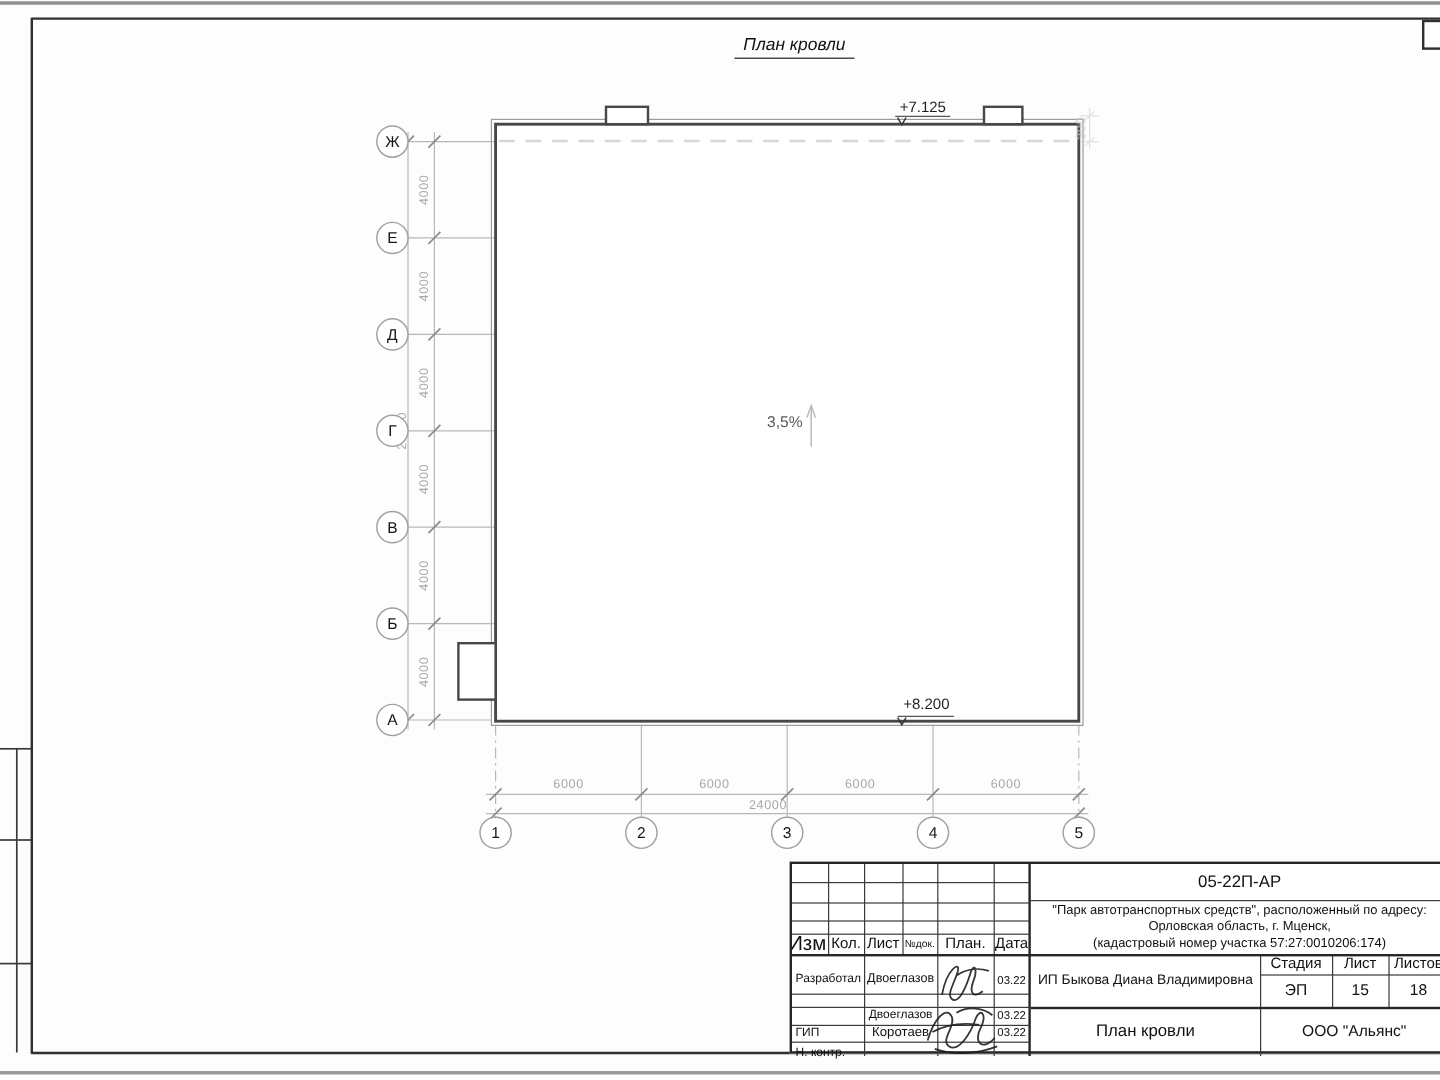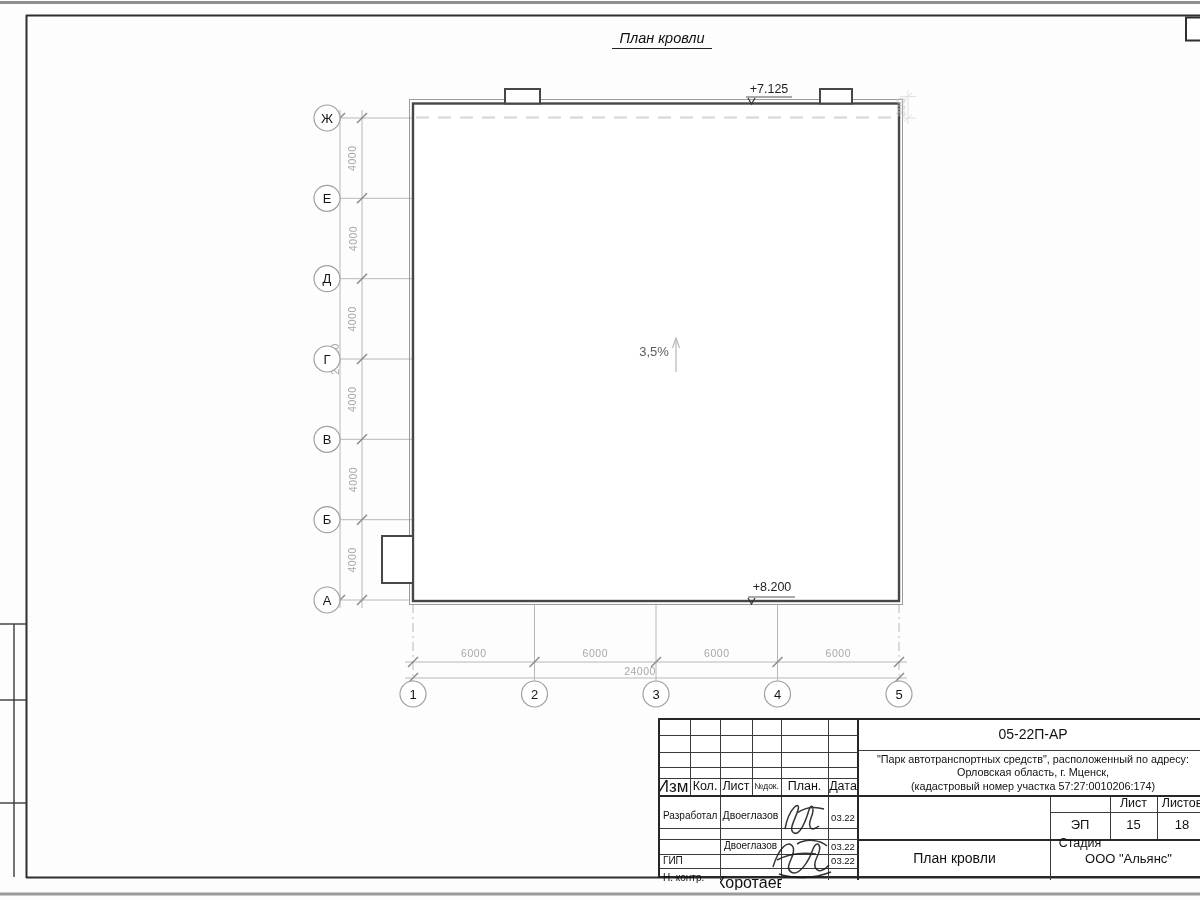--- a/index.html
+++ b/index.html
@@ -225,24 +225,25 @@
 
   <div class="cell left-al" style="left:0;top:84px;width:60px;height:24px;font-size:10px;">Разработал</div>
   <div class="cell" style="left:60px;top:84px;width:61px;height:24px;font-size:10.5px;">Двоеглазов</div>
   <div class="cell" style="left:168px;top:88px;width:30px;height:20px;font-size:9.5px;">03.22</div>
 
   <div class="cell left-al" style="left:0;top:119px;width:60px;height:15px;font-size:10px;margin-top:32px;">Н. контр.</div>
   <div class="cell muted" style="left:60px;top:119px;width:61px;height:15px;font-size:10px;">Двоеглазов</div>
   <div class="cell" style="left:168px;top:119px;width:30px;height:15px;font-size:9.5px;">03.22</div>
 
   <div class="cell left-al" style="left:0;top:134px;width:60px;height:14px;font-size:10px;">ГИП</div>
-  <div class="cell" style="left:60px;top:134px;width:61px;height:14px;font-size:16px;margin-top:22px;">Коротаев</div>
+  <div class="cell" style="left:60px;top:134px;width:61px;height:14px;font-size:11px;">Коротаев</div>
   <div class="cell" style="left:168px;top:134px;width:30px;height:14px;font-size:9.5px;">03.22</div>
 
-  <div class="cell" style="left:390px;top:76px;width:60px;height:16px;font-size:12.5px;margin-top:40px;">Стадия</div>
+  <div class="cell" style="left:199px;top:76px;width:191px;height:43px;font-size:11.5px;">ИП Быкова Диана Владимировна</div>
+  <div class="cell" style="left:390px;top:76px;width:60px;height:16px;font-size:12.5px;">Стадия</div>
   <div class="cell" style="left:450px;top:76px;width:47px;height:16px;font-size:12.5px;">Лист</div>
   <div class="cell" style="left:497px;top:76px;width:50px;height:16px;font-size:12.5px;">Листов</div>
   <div class="cell" style="left:390px;top:92px;width:60px;height:27px;font-size:13px;">ЭП</div>
   <div class="cell" style="left:450px;top:92px;width:47px;height:27px;font-size:13px;">15</div>
   <div class="cell" style="left:497px;top:92px;width:50px;height:27px;font-size:13px;">18</div>
 
   <div class="cell" style="left:199px;top:120px;width:191px;height:38px;font-size:14px;">План кровли</div>
   <div class="cell" style="left:390px;top:120px;width:157px;height:38px;font-size:13px;">ООО "Альянс"</div>
 
   <svg class="sig" style="left:118px;top:78px;" width="52" height="40" viewBox="0 0 52 40">

